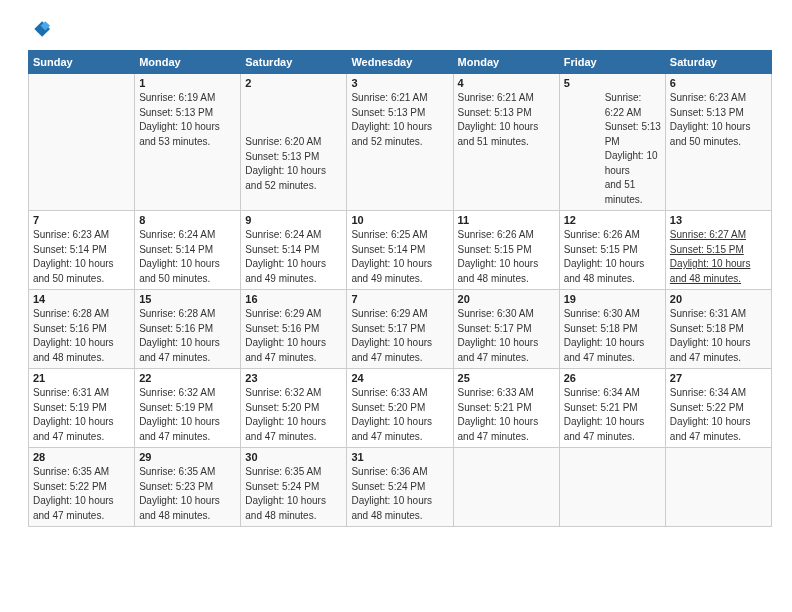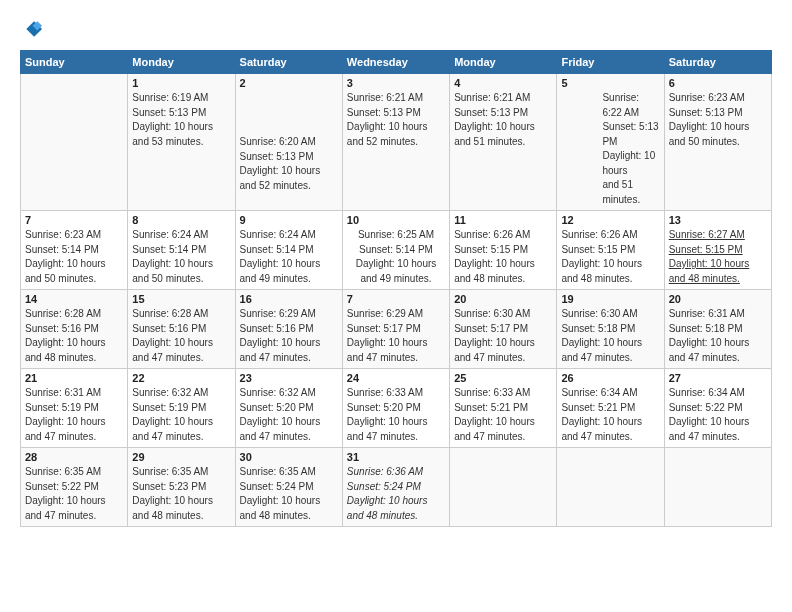--- a/index.html
+++ b/index.html
@@ -6,21 +6,21 @@
     body {
       font-family: Arial, sans-serif;
       background: #fff;
       width: 792px;
       height: 612px;
       overflow: hidden;
     }
     .page {
       width: 792px;
       height: 430px;
-      padding: 18px 20px 10px 20px;
+      padding: 18px 20px 10px 28px;
       background: #fff;
     }
     .header {
       display: flex;
       justify-content: space-between;
       align-items: flex-start;
       margin-bottom: 10px;
     }
     .logo {
       display: flex;
@@ -187,21 +187,21 @@
           </td>
           <td>
             <span class="day-num">9</span>
             <div class="day-info" style="white-space: pre-line;">Sunrise: 6:24 AM
 Sunset: 5:14 PM
 Daylight: 10 hours
 and 49 minutes.</div>
           </td>
           <td>
             <span class="day-num">10</span>
-            <div class="day-info" style="white-space: pre-line; text-align: center;">Sunrise: 6:25 AM
+            <div class="day-info" style="white-space: pre-line;">Sunrise: 6:25 AM
 Sunset: 5:14 PM
 Daylight: 10 hours
 and 49 minutes.</div>
           </td>
           <td>
             <span class="day-num">11</span>
             <div class="day-info" style="white-space: pre-line;">Sunrise: 6:26 AM
 Sunset: 5:15 PM
 Daylight: 10 hours
 and 48 minutes.</div>
@@ -340,21 +340,21 @@
           </td>
           <td>
             <span class="day-num">30</span>
             <div class="day-info" style="white-space: pre-line;">Sunrise: 6:35 AM
 Sunset: 5:24 PM
 Daylight: 10 hours
 and 48 minutes.</div>
           </td>
           <td>
             <span class="day-num">31</span>
-            <div class="day-info" style="white-space: pre-line; font-style: italic;">Sunrise: 6:36 AM
+            <div class="day-info" style="white-space: pre-line;">Sunrise: 6:36 AM
 Sunset: 5:24 PM
 Daylight: 10 hours
 and 48 minutes.</div>
           </td>
           <td></td>
           <td></td>
           <td></td>
         </tr>
       </tbody>
   </table>

